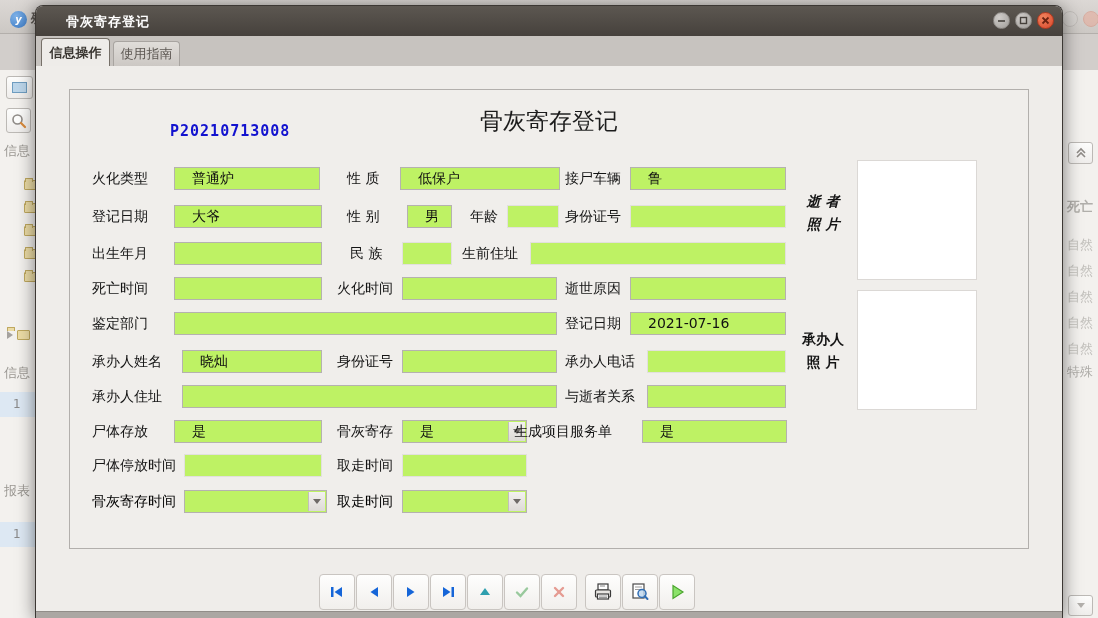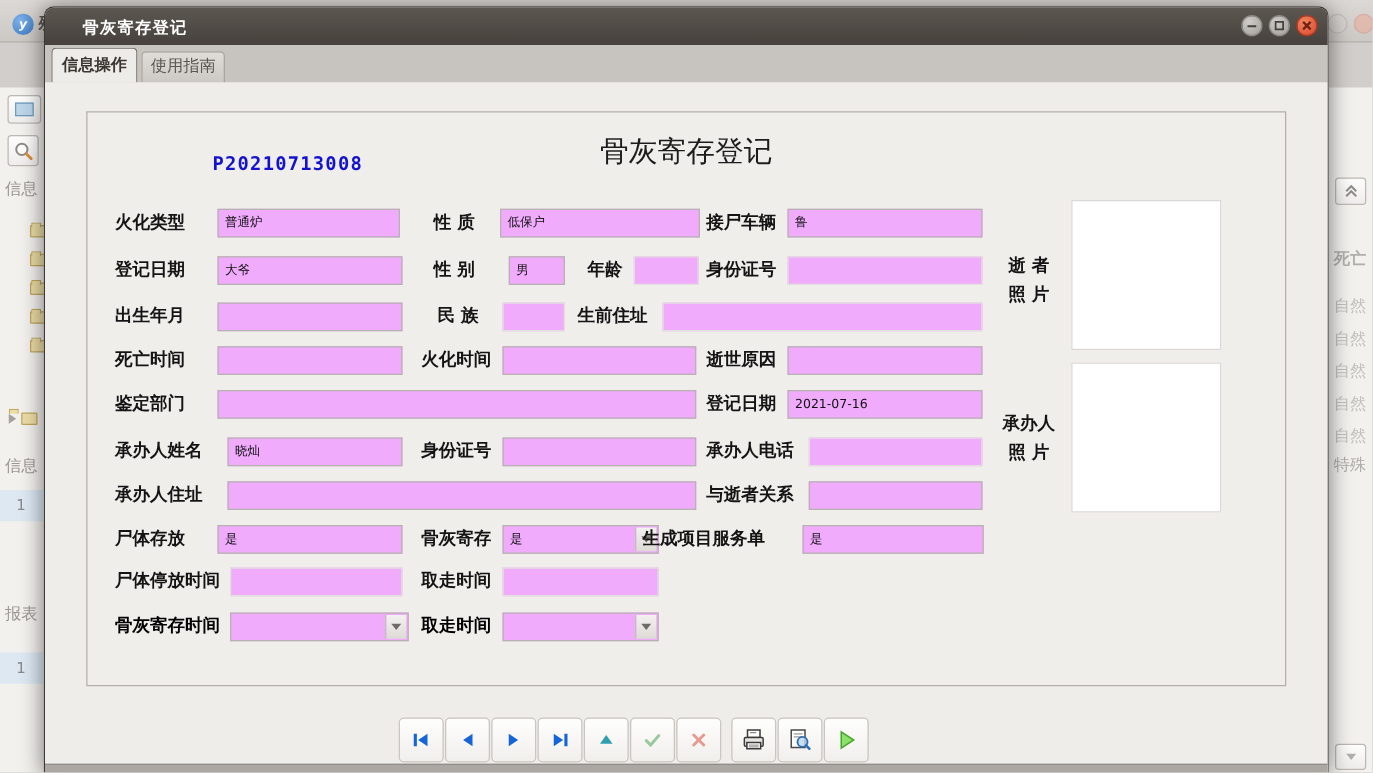--- a/index.html
+++ b/index.html
@@ -52,24 +52,24 @@
     border:1px solid #a8a4a0; border-bottom:none; line-height:24px; color:#5c5752; }
 
   .fg-content { position:absolute; top:60px; left:0; right:0; bottom:0; background:#efedea; }
   .form-panel { position:absolute; left:33px; top:23px; width:960px; height:460px;
     background:#f0eeeb; border:1px solid #b2afac; }
 
   .rec-no { position:absolute; left:100px; top:32px; font-family:"DejaVu Sans Mono","Liberation Mono",monospace;
     font-size:15px; font-weight:bold; color:#1212cf; letter-spacing:1px; }
   .form-title { position:absolute; left:0; right:0; top:16px; text-align:center; font-size:23px; color:#1c1c1c; }
 
-  .flabel { position:absolute; font-size:14px; font-weight:bold; color:#141414; line-height:23px; white-space:nowrap; }
+  .flabel { position:absolute; font-size:14px; font-weight:normal; color:#141414; line-height:23px; white-space:nowrap; }
   .flabel.red { color:#000000; }
-  .finput { position:absolute; height:23px; background:#f0abfc; border:1px solid #b5b2af;
-    font-size:10px; line-height:21px; padding-left:5px; color:#111; white-space:nowrap; overflow:hidden; }
+  .finput { position:absolute; height:23px; background:#bef264; border:1px solid #b5b2af;
+    font-size:14px; line-height:21px; padding-left:17px; color:#111; white-space:nowrap; overflow:hidden; }
   .finput.flat { border-color:#e2e0dd; }
   .combo-arrow { position:absolute; right:1px; top:1px; bottom:1px; width:17px;
     background:linear-gradient(#f3f1ef,#dddad6); border-left:1px solid #c2bfbb;
     display:flex; align-items:center; justify-content:center; }
   .caret-down { width:0; height:0; border-left:4px solid transparent; border-right:4px solid transparent; border-top:5px solid #6e6a66; }
 
   .photo-label { position:absolute; width:62px; text-align:center; font-size:14px; font-weight:bold; color:#141414; line-height:23px; }
   .photo-box { position:absolute; width:120px; height:120px; background:#fff; border:1px solid #dbd8d5; }
 
   .tooltip { position:absolute; left:723px; top:351px; width:116px; height:27px; background:#fff;
@@ -245,21 +245,21 @@
           </div>
       </div>
       <div class="flabel red" style="left:267px; top:400px;">取走时间</div>
       <div class="finput" style="left:332px; top:400px; width:125px;">
         <span></span>
         <div class="combo-arrow">
             <div class="caret-down"></div>
           </div>
       </div>
 
-      <div class="photo-label" style="left:722px; top:112px;">
+      <div class="photo-label" style="left:722px; top:100px;font-style:italic;">
         <div>逝 者</div>
         <div>照 片</div>
       </div>
       <div class="photo-box" style="left:787px; top:70px;"></div>
       <div class="photo-label" style="left:722px; top:238px;">
         <div>承办人</div>
         <div>照 片</div>
       </div>
       <div class="photo-box" style="left:787px; top:200px;"></div>
     </div>

